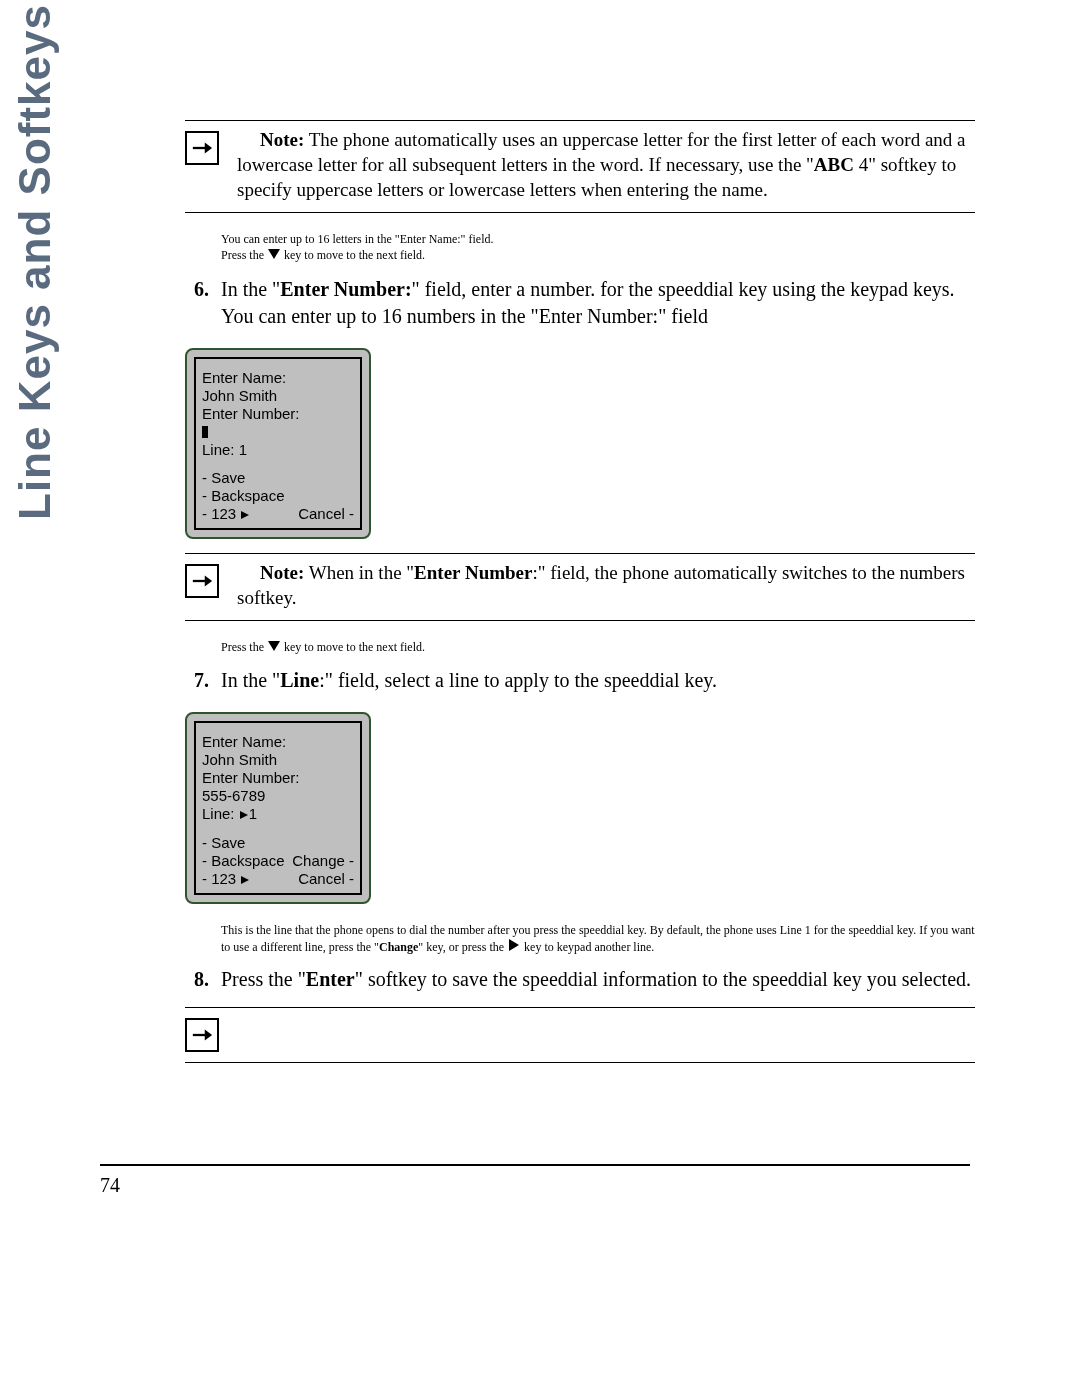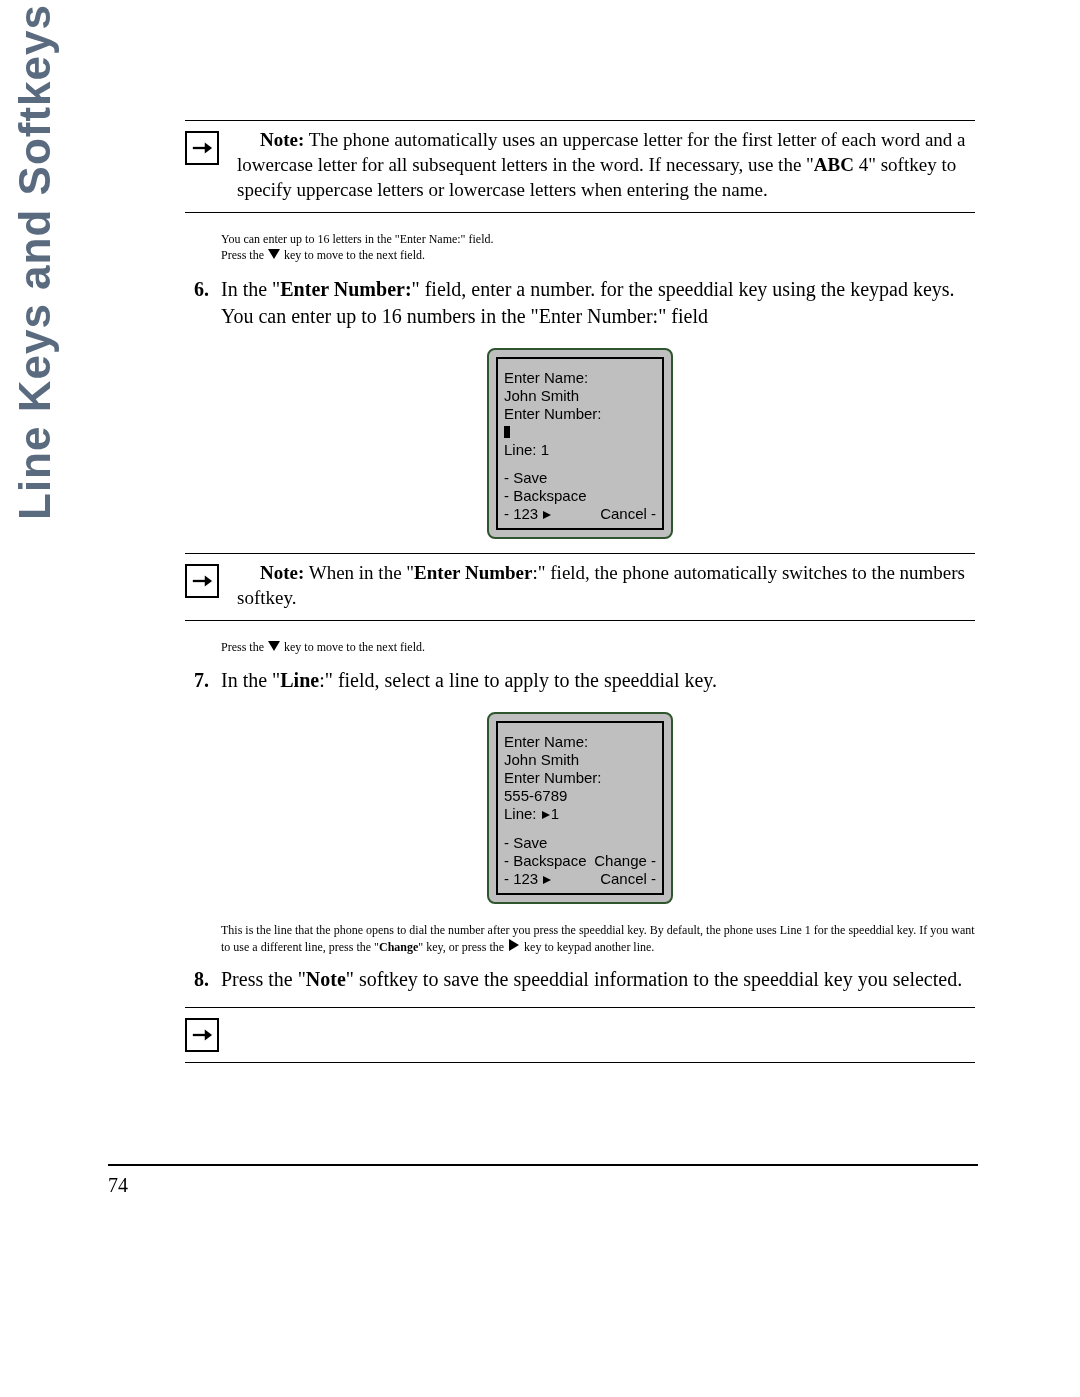--- a/index.html
+++ b/index.html
@@ -46,21 +46,21 @@
   .note-text .lead { font-weight: 700; margin-left: 23px; }
   .body-para { font-size: 12px; line-height: 1.35; margin-left: 36px; margin-top: 18px; }
   .step { display: flex; gap: 12px; font-size: 20px; line-height: 1.35; margin-top: 10px; }
   .step .num { font-weight: 700; width: 24px; flex: 0 0 24px; text-align: right; }
   .step .txt { flex: 1; }
   .step .txt p { margin-bottom: 8px; }
   b { font-weight: 700; }
   .down-tri { display:inline-block; vertical-align: -2px; }
   .right-tri { display:inline-block; vertical-align: -1px; }
   .tri-svg { width: 14px; height: 14px; }
-  .phone-wrap { display:flex; justify-content:center; margin: 10px 0 14px 0; }
+  .phone-wrap { display:flex; margin: 10px 0 14px 0; }
   .phone {
     width: 186px;
     background: #bfbfbf;
     border: 2px solid #2e552e;
     border-radius: 8px;
     padding: 7px;
   }
   .screen {
     background: #bfbfbf;
     border: 2px solid #000;
@@ -70,21 +70,21 @@
     padding: 10px 6px 4px 6px;
     position: relative;
   }
   .screen .row { white-space: nowrap; }
   .screen .gap { height: 10px; }
   .screen .sk-row { display:flex; justify-content: space-between; }
   .cursor-block { display:inline-block; width:6px; height:12px; background:#000; vertical-align:-1px; }
   .line-arrow { display:inline-block; vertical-align:-1px; }
   .footer {
     position: absolute;
-    left: 108px;
+    left: 100px;
     bottom: 200px;
     width: 870px;
   }
   .footer-rule { border-top: 2px solid #000; }
   .footer-line { display:flex; justify-content: space-between; font-size: 20px; padding-top: 8px; }
 </style>
 </head>
 <body>
 
 <div class="page">
@@ -201,21 +201,21 @@
 
     <div class="body-para">
       <span>This is the line that the phone opens to dial the number after you press the speeddial key. By default, the phone uses Line 1 for the speeddial key. If you want to use a different line, press the "</span><b>Change</b><span>" key, or press the </span><span class="right-tri"><svg class="tri-svg" viewBox="0 0 14 14">
             <polygon points="2,1 12,7 2,13" fill="#000"></polygon>
           </svg></span><span> key to keypad another line.</span>
     </div>
 
     <div class="step">
       <div class="num">8.</div>
       <div class="txt">
-        <p><span>Press the "</span><b>Note</b><span>" softkey to save the speeddial information to the speeddial key you selected.</span></p>
+        <p><span>Press the "</span><b>Enter</b><span>" softkey to save the speeddial information to the speeddial key you selected.</span></p>
       </div>
     </div>
 
     <div class="rule" style="margin-top:6px;"></div>
     <div class="note-block">
       <div class="note-icon">
         <svg viewBox="0 0 24 24">
             <line x1="2" y1="12" x2="17" y2="12" stroke="#000" stroke-width="2.5"></line>
             <polygon points="15,6 23,12 15,18" fill="#000"></polygon>
           </svg>

